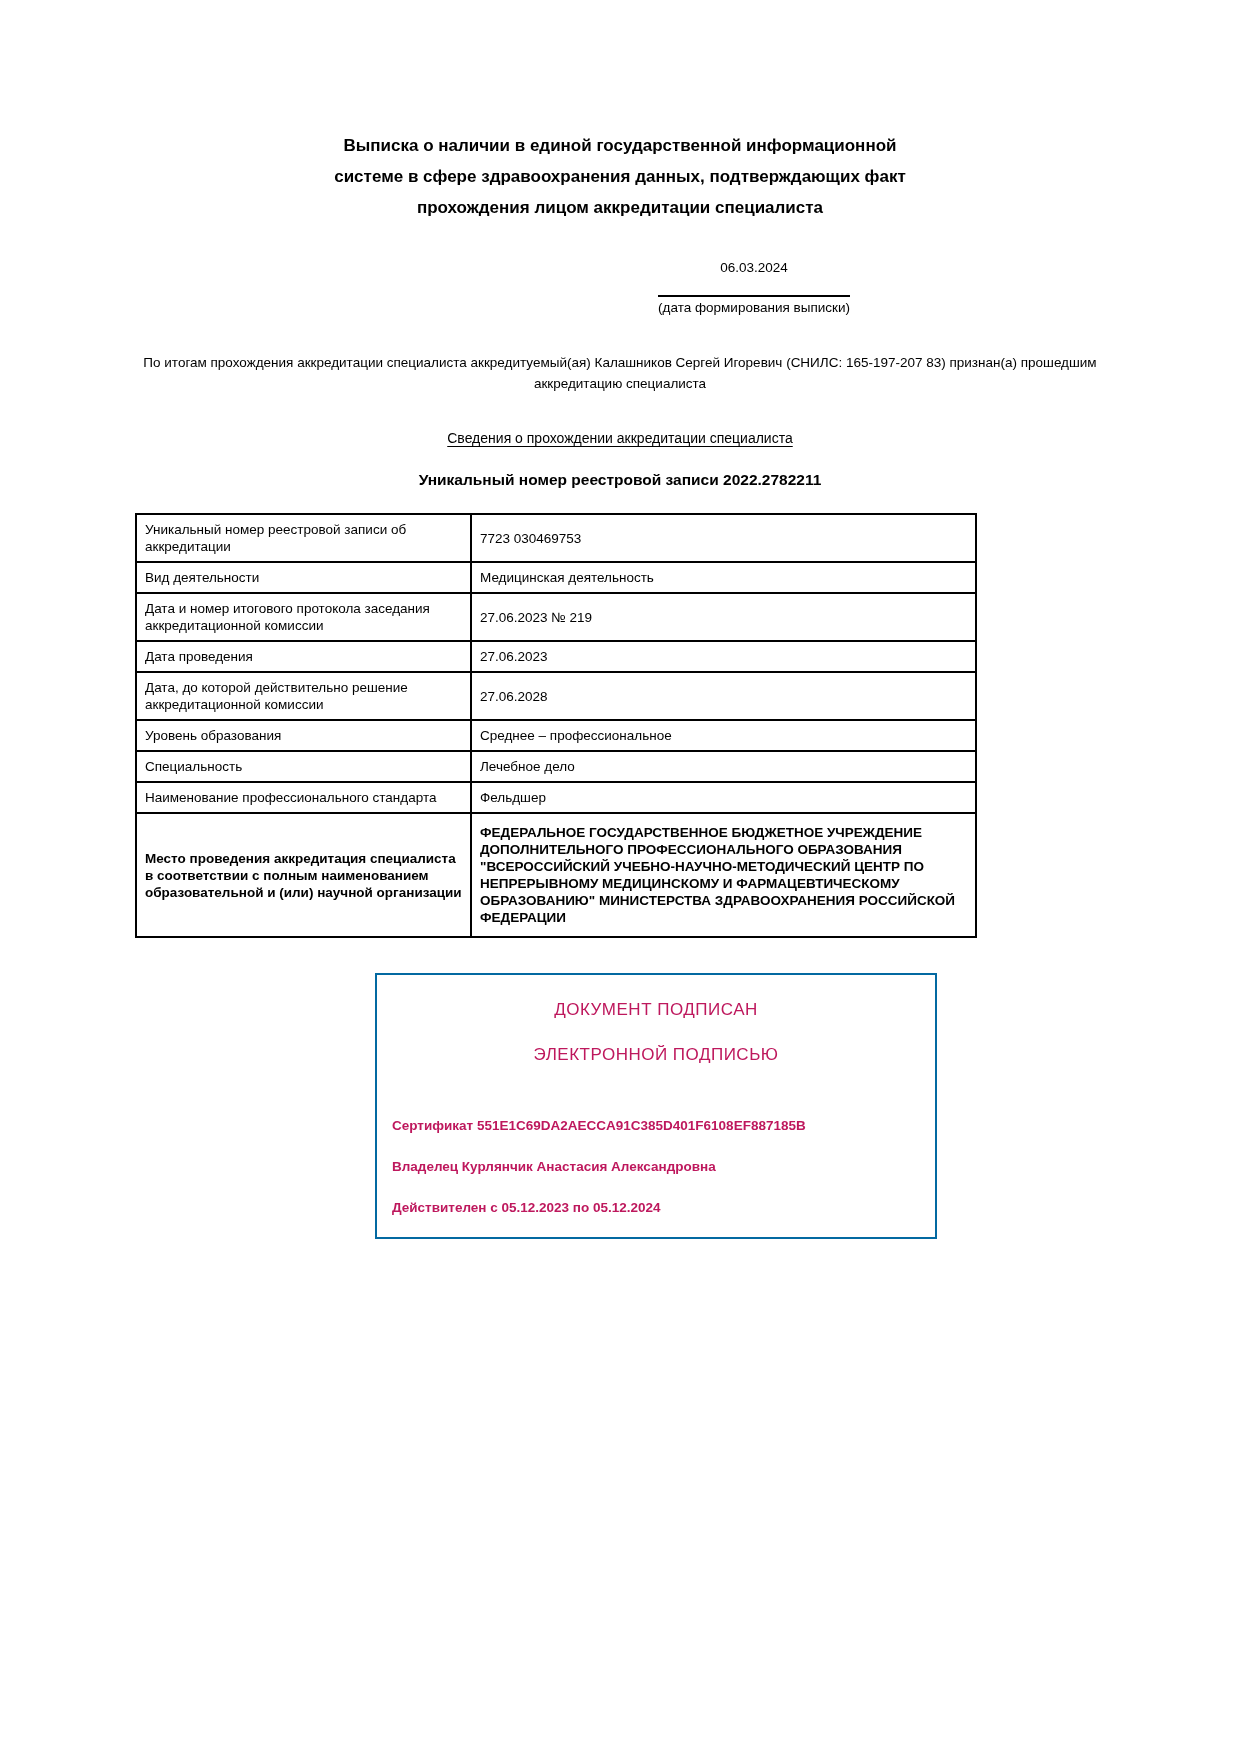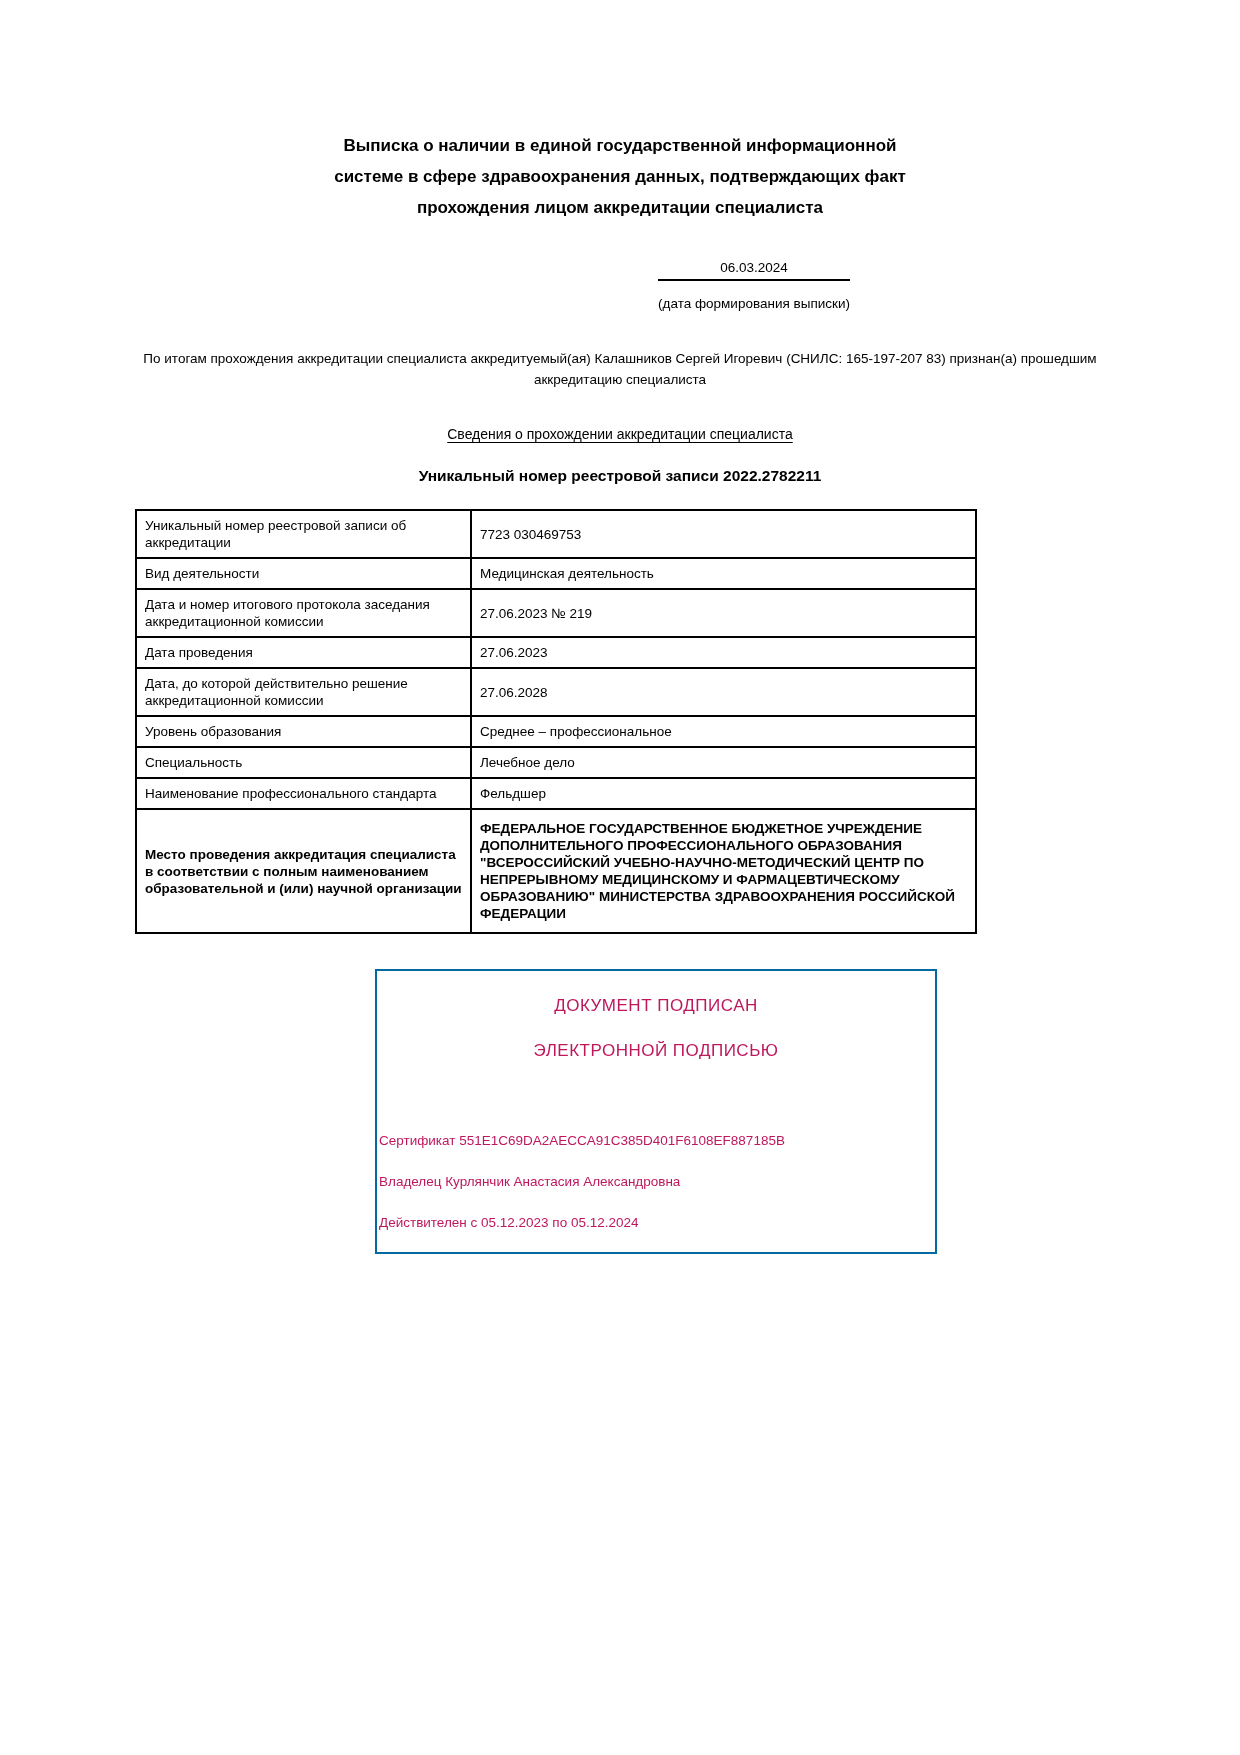--- a/index.html
+++ b/index.html
@@ -27,22 +27,22 @@
     margin-top: 36px;
     margin-left: 643px;
     width: 222px;
     text-align: center;
     font-size: 13.5px;
     line-height: 17px;
   }
   .date-value {
     display: block;
     width: 192px;
-    margin: 12px auto;
-    padding-bottom: 3px;
+    margin: 0 auto;
+    padding-bottom: 19px;
     border-bottom: 2px solid #000000;
   }
   .date-caption {
     display: block;
     padding-top: 2px;
   }
   .intro {
     margin: 36px auto 0;
     max-width: 965px;
     text-align: center;
@@ -88,23 +88,24 @@
     color: #be185d;
     padding: 12px 0 22px;
   }
   .sig-header {
     text-align: center;
     font-size: 17px;
     line-height: 45px;
     letter-spacing: 0.5px;
   }
   .sig-lines {
-    margin-top: 60px;
-    padding: 0 2px;
+    margin-top: 41px;
+    padding: 0 15px;
     font-size: 13.5px;
+    font-weight: bold;
   }
   .sig-line { margin-bottom: 26px; }
   .sig-line:last-child { margin-bottom: 0; }
 </style>
 </head>
 <body>
 
 <div class="page">
 
   <div class="doc-title">Выписка о наличии в единой государственной информационной системе в сфере здравоохранения данных, подтверждающих факт прохождения лицом аккредитации специалиста</div>

